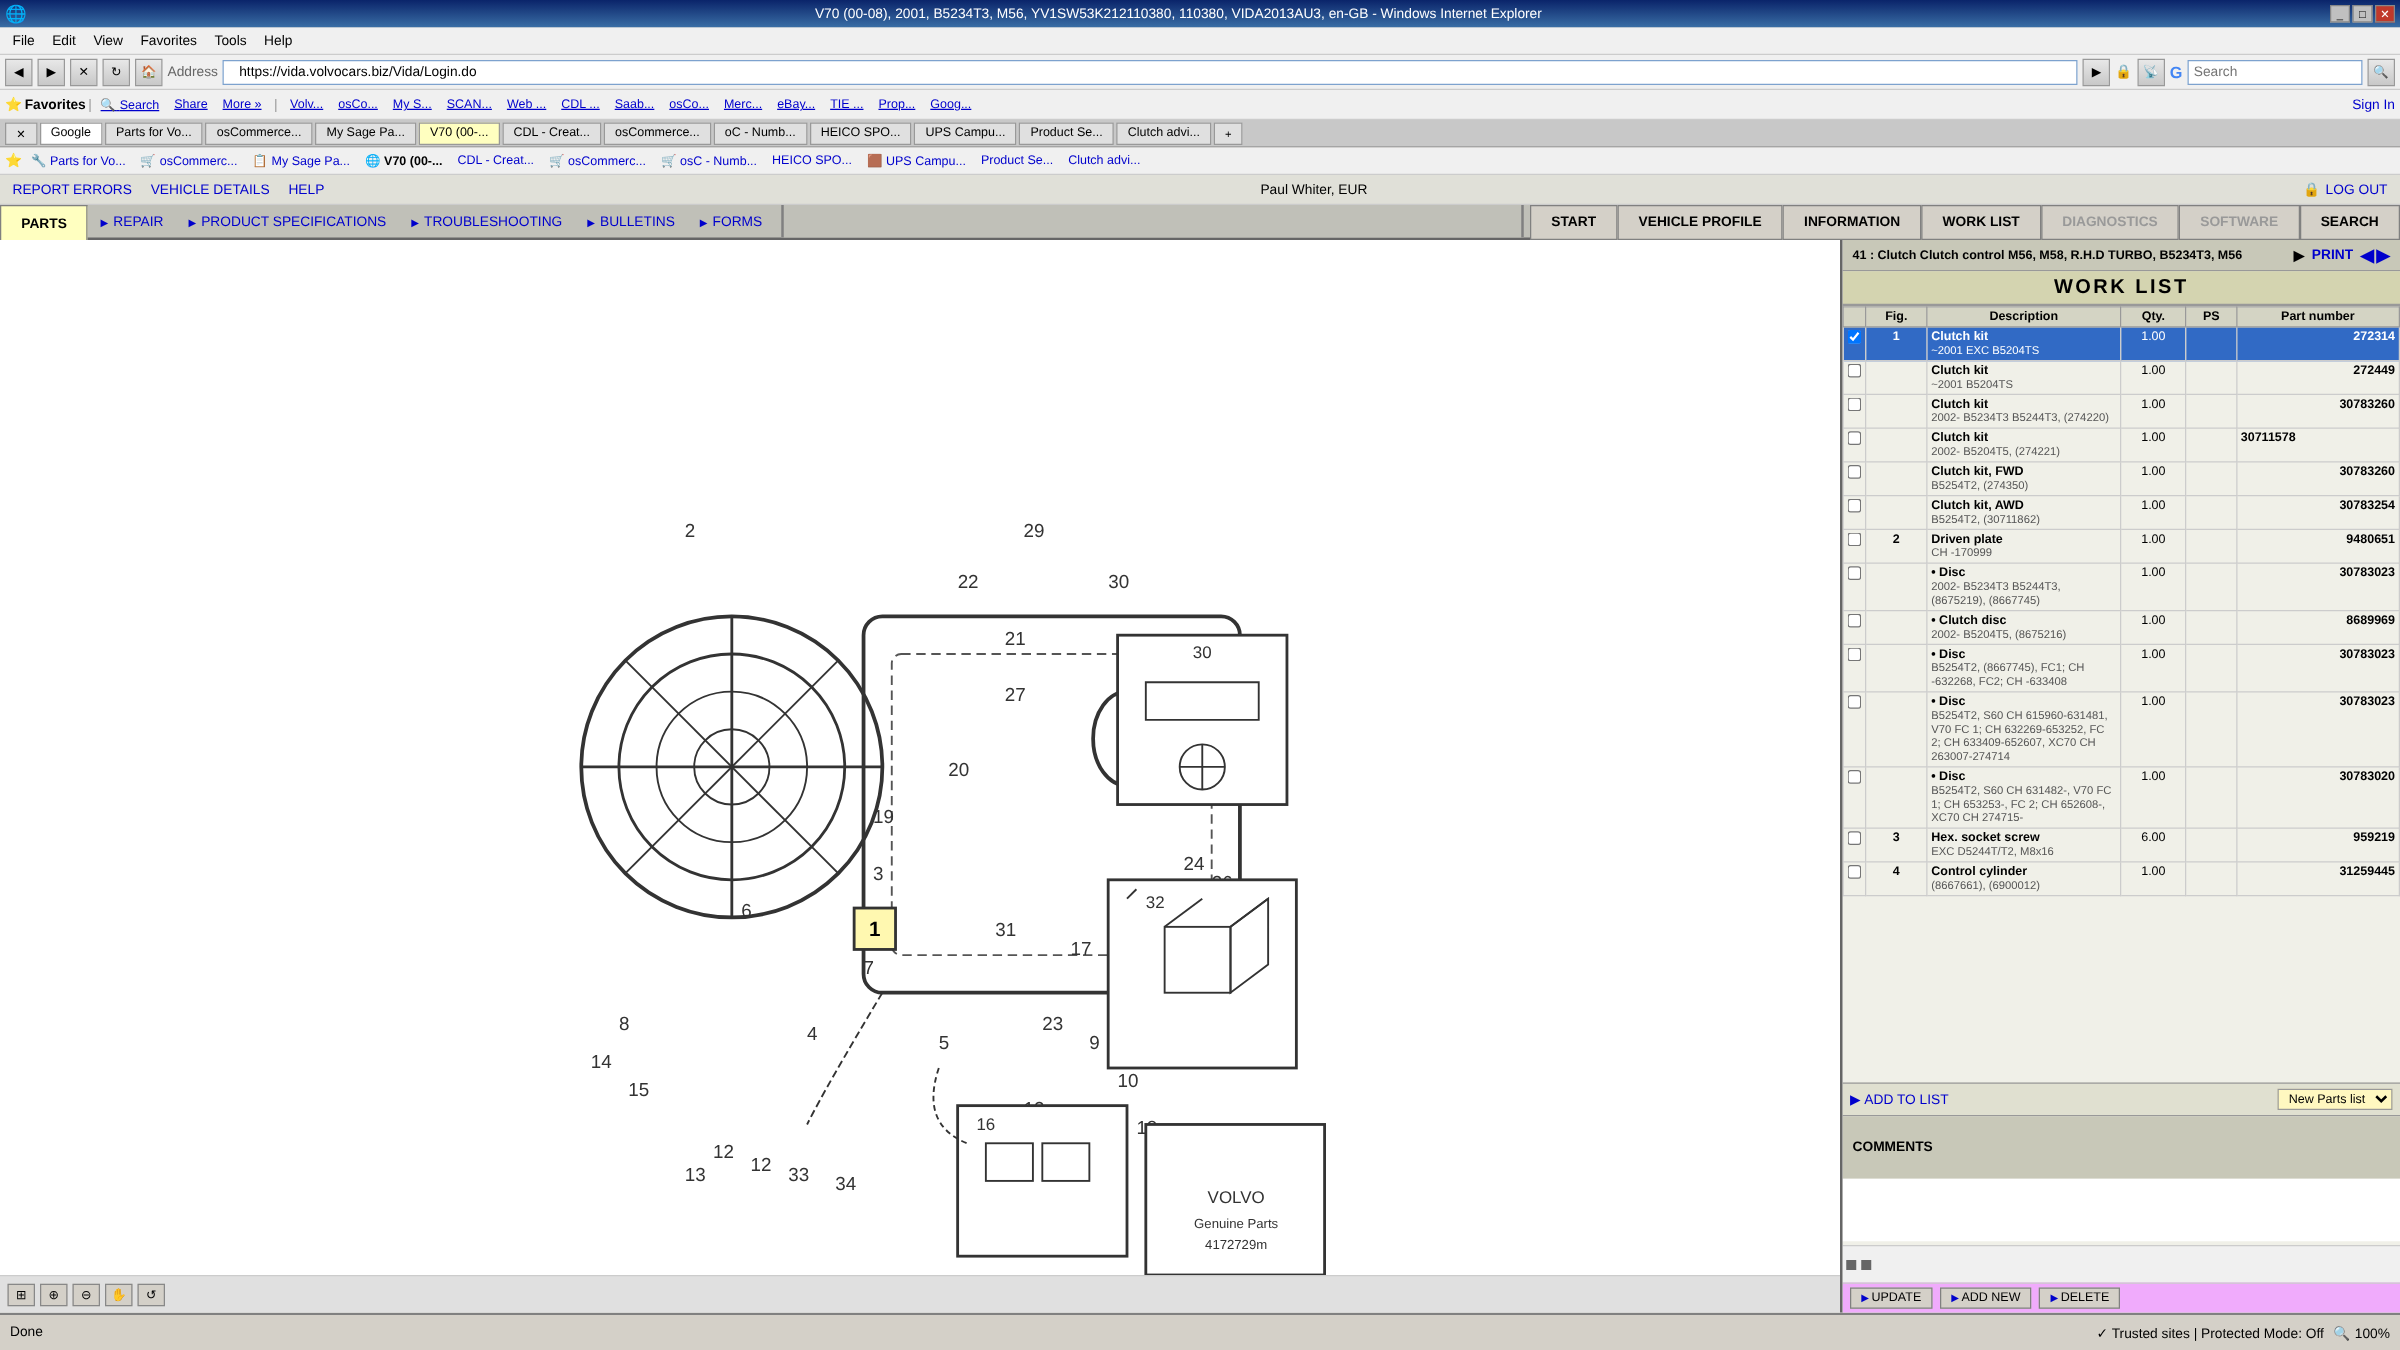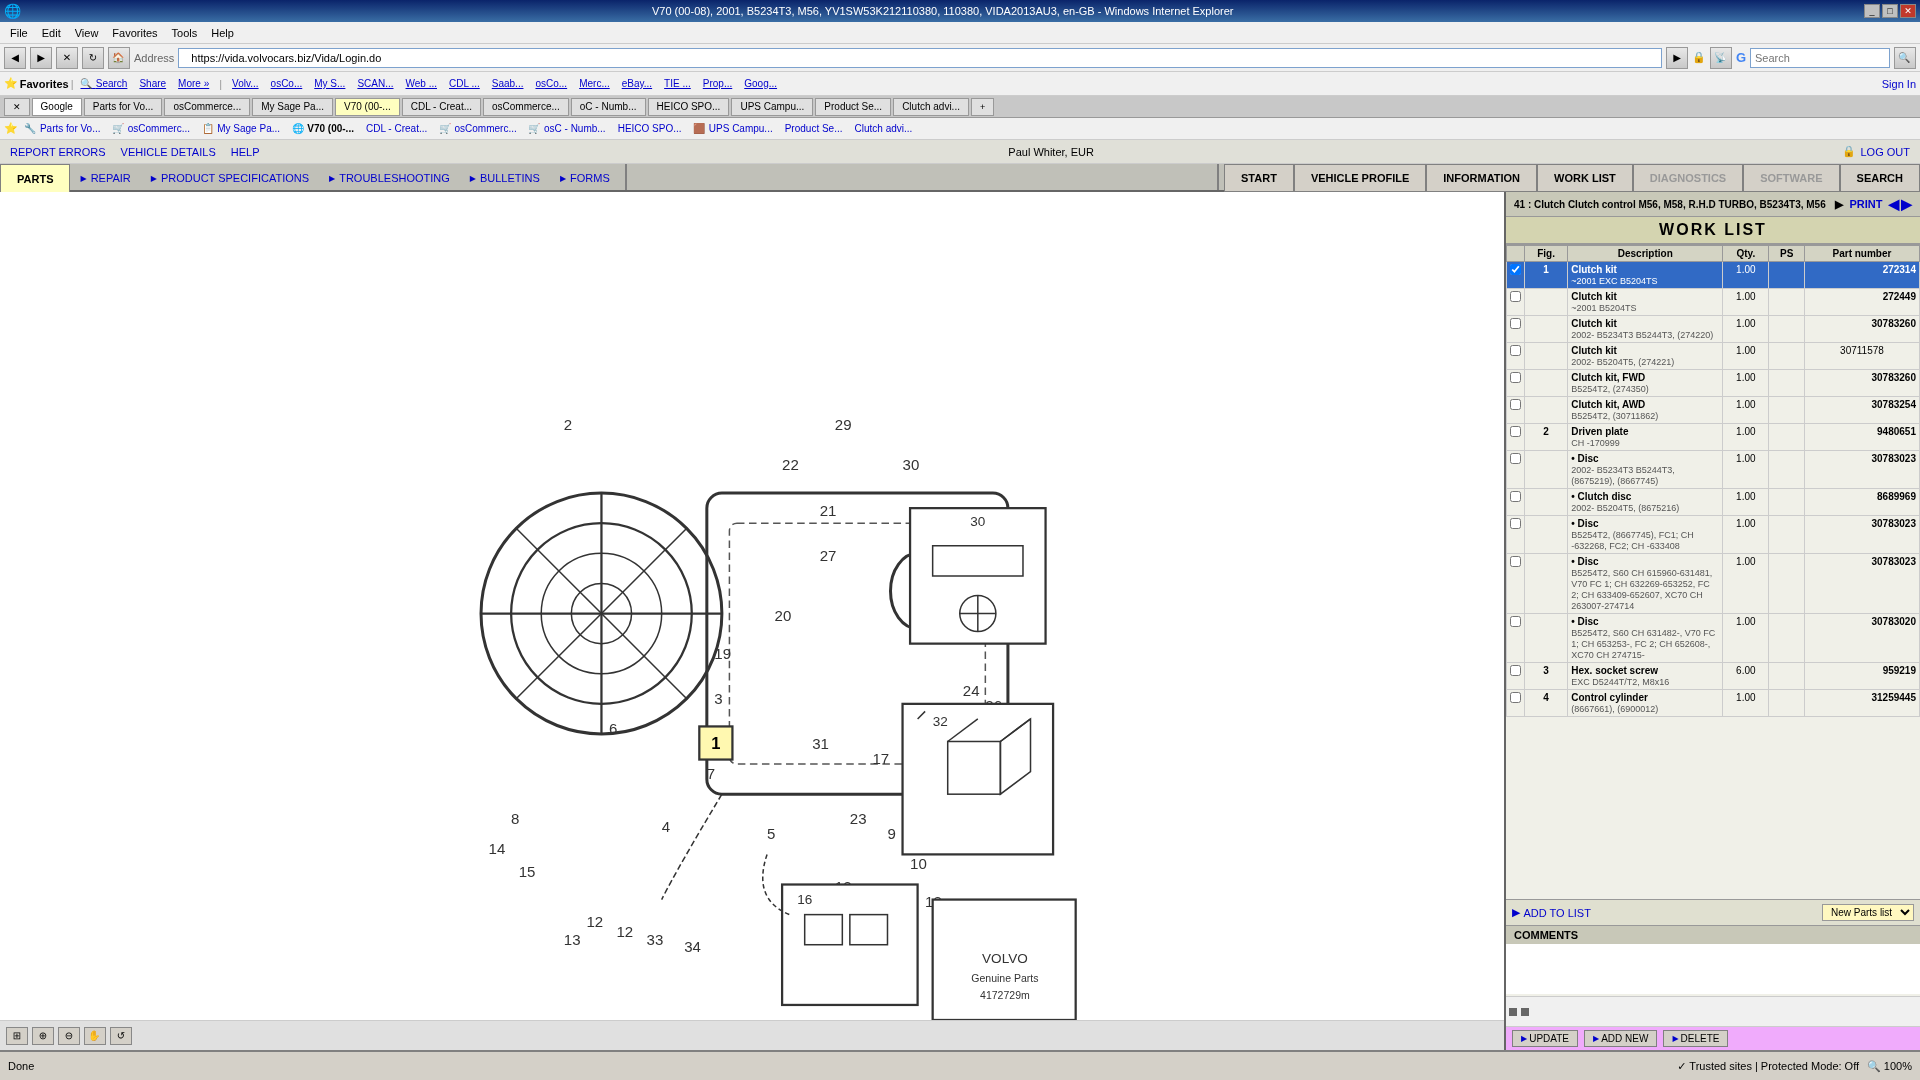--- a/index.html
+++ b/index.html
@@ -159,21 +159,21 @@
       background: white;
     }
     #diagram-panel .diagram-toolbar {
       height: 30px; background: #e0e0e0; border-top: 1px solid #ccc;
       display: flex; align-items: center; padding: 0 6px; gap: 4px;
     }
     .diag-tool-btn { width: 22px; height: 18px; background: #d4d0c8; border: 1px solid #888; cursor: pointer; display: flex; align-items: center; justify-content: center; font-size: 10px; }
 
     
     #right-panel {
-      width: 414px;
+      width: 446px;
       display: flex;
       flex-direction: column;
       background: #f0f0e8;
     }
     #right-panel .section-title {
       background: #c8c8b8; padding: 4px 8px; font-size: 11px; font-weight: bold;
       border-bottom: 1px solid #999; display: flex; justify-content: space-between; align-items: center;
     }
     #right-panel .print-btn { color: #0000cc; cursor: pointer; font-size: 11px; }
 
@@ -197,21 +197,21 @@
       padding: 4px 6px; background: #e0e0d0; border-top: 1px solid #999;
     }
     #add-to-list .add-btn { color: #0000cc; cursor: pointer; font-size: 11px; }
     .parts-dropdown { font-size: 10px; background: #fff8c0; border: 1px solid #999; padding: 1px 4px; cursor: pointer; }
 
     
     #comments-area {
       border-top: 1px solid #999;
     }
     #comments-area .comments-header {
-      background: #c8c8b8; padding: 3px 8px; font-size: 11px; font-weight: bold;
+      background: #c8c8b8; padding: 19px 8px; font-size: 11px; font-weight: bold;
     }
     #comments-area textarea {
       width: 100%; height: 50px; border: none; resize: none; font-size: 10px;
       background: white; padding: 3px;
     }
     #comments-area .comments-actions {
       display: flex; gap: 6px; padding: 3px 6px; background: #f0abfc; border-top: 1px solid #ccc;
     }
     .action-btn {
       background: #d4d0c8; border: 1px solid #808080; padding: 2px 8px;
@@ -526,21 +526,21 @@
       <td style="text-align:center;">1.00</td>
       <td style="text-align:center;"></td>
       <td style="text-align:right; font-weight:bold;">30783260</td>
     </tr>
             <tr>
       <td class="checkbox-cell"><input type="checkbox" style=""></td>
       <td style="text-align:center; font-weight:bold;"></td>
       <td><strong>Clutch kit</strong><br><span style="font-size:9px; color:#555">2002- B5204T5, (274221)</span></td>
       <td style="text-align:center;">1.00</td>
       <td style="text-align:center;"></td>
-      <td style="text-align:center; font-weight:normal;">30711578</td>
+      <td style="text-align:left; font-weight:bold;">30711578</td>
     </tr>
             <tr>
       <td class="checkbox-cell"><input type="checkbox" style=""></td>
       <td style="text-align:center; font-weight:bold;"></td>
       <td><strong>Clutch kit, FWD</strong><br><span style="font-size:9px; color:#555">B5254T2, (274350)</span></td>
       <td style="text-align:center;">1.00</td>
       <td style="text-align:center;"></td>
       <td style="text-align:right; font-weight:bold;">30783260</td>
     </tr>
             <tr>

